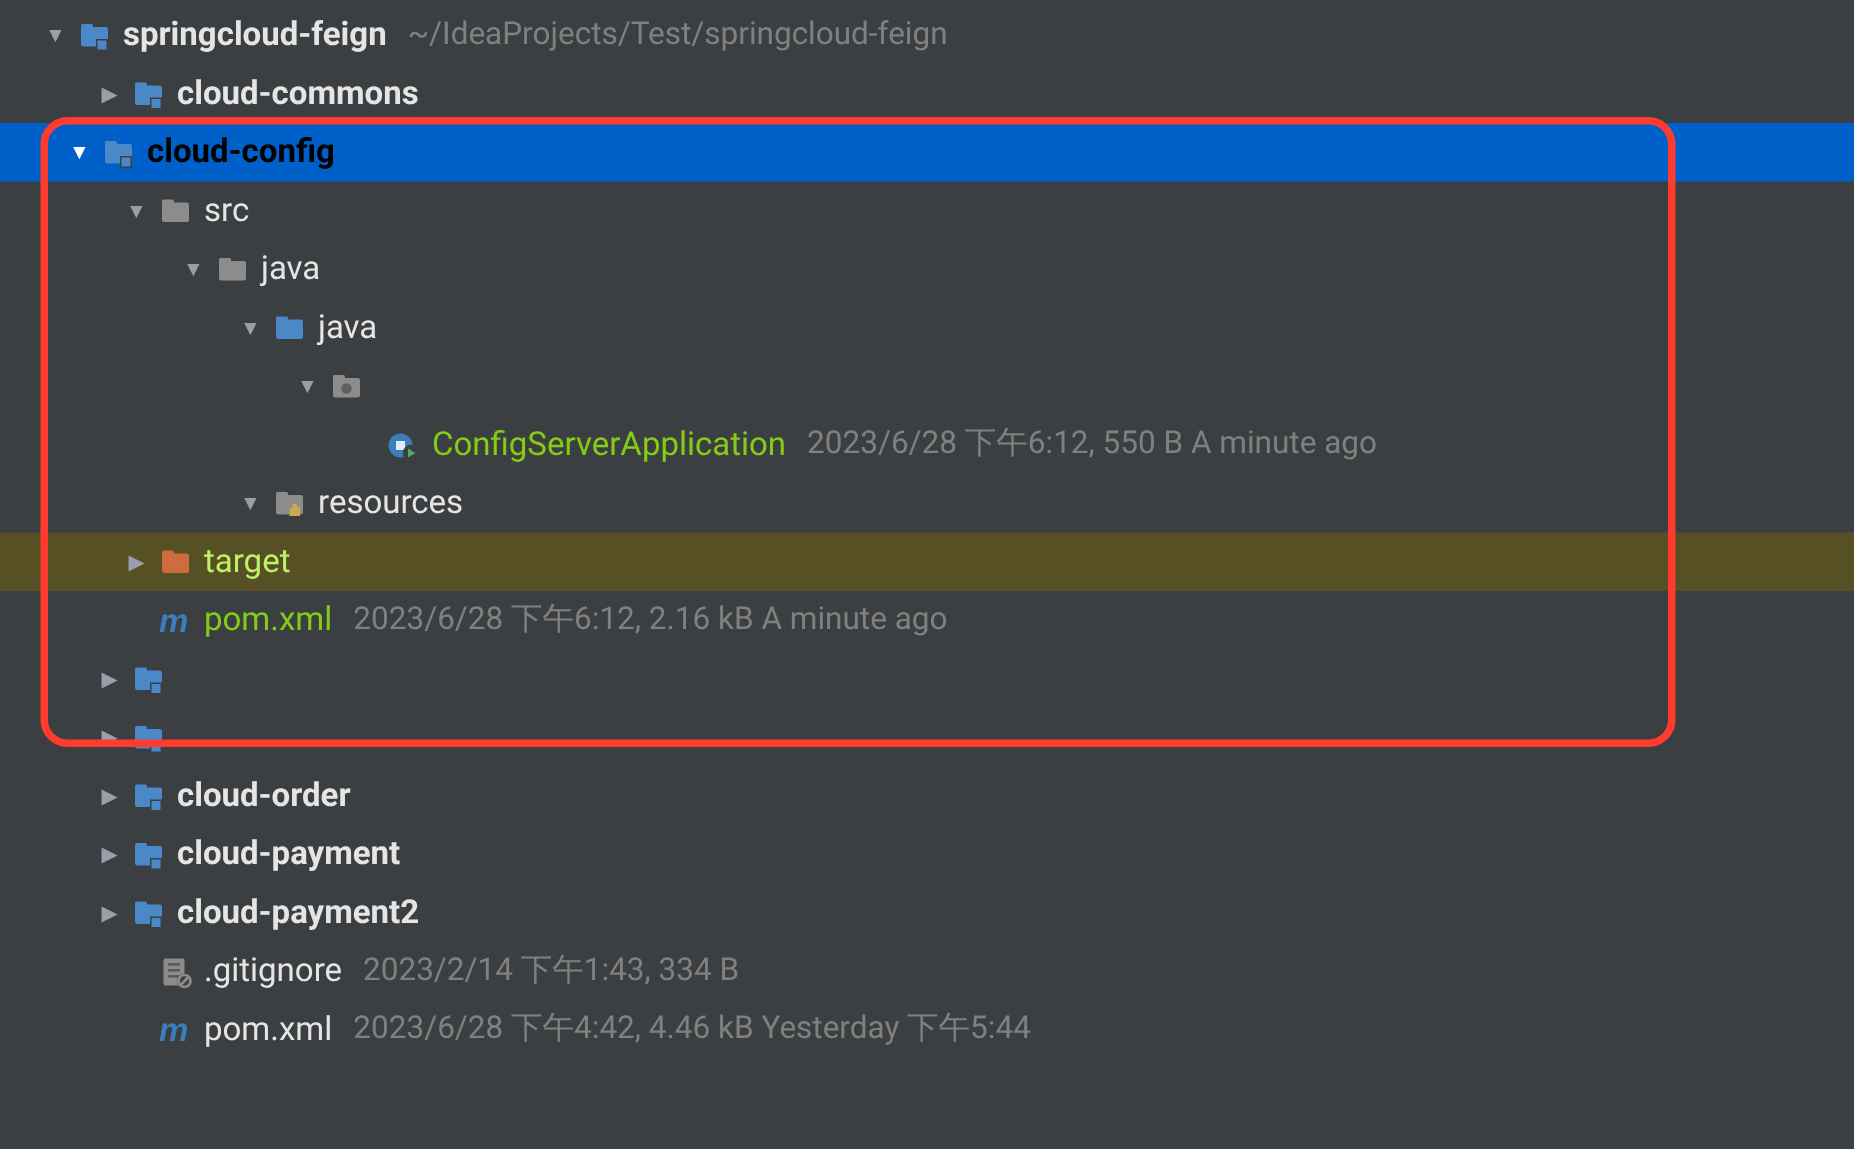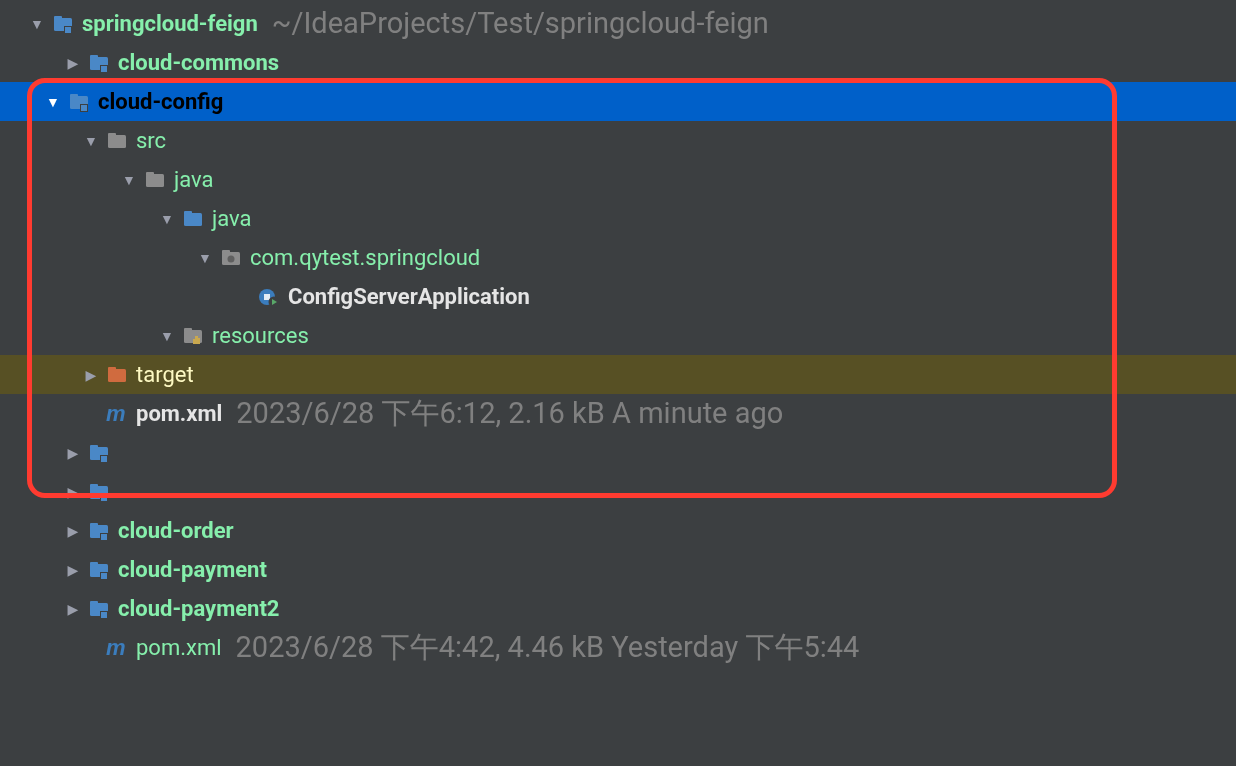--- a/index.html
+++ b/index.html
@@ -7,30 +7,30 @@
   .row{display:flex;align-items:center;height:39px;white-space:nowrap;position:relative;}
   .row.selected{background:#0060c9;color:#fff;}
   .row.target{background:#575024;}
   .indent{display:inline-block;flex:0 0 auto;}
   .chevron{width:18px;display:inline-block;text-align:center;font-size:14px;color:#9a9eab;margin-right:6px;flex:0 0 auto;user-select:none;}
   .row.selected .chevron{color:#fff;}
   .chevron.hidden{visibility:hidden;}
   .icon{width:22px;height:22px;display:inline-flex;align-items:center;justify-content:center;margin-right:8px;flex:0 0 auto;}
   .label{font-weight:400;}
   .bold{font-weight:700;}
-  .meta{margin-left:14px;color:#808080;font-size:29px;}
+  .meta{margin-left:14px;color:#808080;font-size:21px;}
   .highlight-box{position:absolute;left:27px;top:78px;width:1080px;height:410px;border:5px solid #ff3b30;border-radius:18px;pointer-events:none;z-index:5;}
 
   
   svg{display:block;}
 
   
-  .c-white{color:#86efac;}
-  .c-vcs{color:#e5e5e5;font-weight:bold;}      
-  .c-exc{color:#fef9c3;}      
+  .c-white{color:#e5e5e5;}
+  .c-vcs{color:#84cc16;}      
+  .c-exc{color:#bef264;}      
   .c-sel{color:#000000;font-weight:700;}
 </style>
 </head>
 <body>
 
 <div class="tree" id="tree">
     <div class="row">
       <span class="indent" style="width: 28px;"></span>
       <span class="chevron">▼</span>
       <span class="icon">
@@ -92,31 +92,31 @@
       <span class="label c-white">java</span>
     </div>
     <div class="row">
       <span class="indent" style="width: 196px;"></span>
       <span class="chevron">▼</span>
       <span class="icon">
         <svg width="22" height="22" viewBox="0 0 22 22">
           <use href="#ic-package"></use>
         </svg>
       </span>
-      <span class="label c-white">com.qytest.springcloud</span>
     </div>
     <div class="row">
       <span class="indent" style="width: 234px;"></span>
       <span class="chevron hidden">▶</span>
       <span class="icon">
         <svg width="22" height="22" viewBox="0 0 22 22">
           <use href="#ic-springrun"></use>
         </svg>
       </span>
       <span class="label c-vcs">ConfigServerApplication</span>
+      <span class="meta">2023/6/28 下午6:12, 550 B A minute ago</span>
     </div>
     <div class="row">
       <span class="indent" style="width: 158px;"></span>
       <span class="chevron">▼</span>
       <span class="icon">
         <svg width="22" height="22" viewBox="0 0 22 22">
           <use href="#ic-resfolder"></use>
         </svg>
       </span>
       <span class="label c-white">resources</span>
@@ -182,20 +182,31 @@
     </div>
     <div class="row">
       <span class="indent" style="width: 64px;"></span>
       <span class="chevron">▶</span>
       <span class="icon">
         <svg width="22" height="22" viewBox="0 0 22 22">
           <use href="#ic-module"></use>
         </svg>
       </span>
       <span class="label bold c-white">cloud-payment2</span>
+    </div>
+    <div class="row">
+      <span class="indent" style="width: 82px;"></span>
+      <span class="chevron hidden">▶</span>
+      <span class="icon">
+        <svg width="22" height="22" viewBox="0 0 22 22">
+          <use href="#ic-ignored"></use>
+        </svg>
+      </span>
+      <span class="label c-white">.gitignore</span>
+      <span class="meta">2023/2/14 下午1:43, 334 B</span>
     </div>
     <div class="row">
       <span class="indent" style="width: 82px;"></span>
       <span class="chevron hidden">▶</span>
       <span class="icon">
         <svg width="22" height="22" viewBox="0 0 22 22">
           <use href="#ic-maven"></use>
         </svg>
       </span>
       <span class="label c-white">pom.xml</span>

